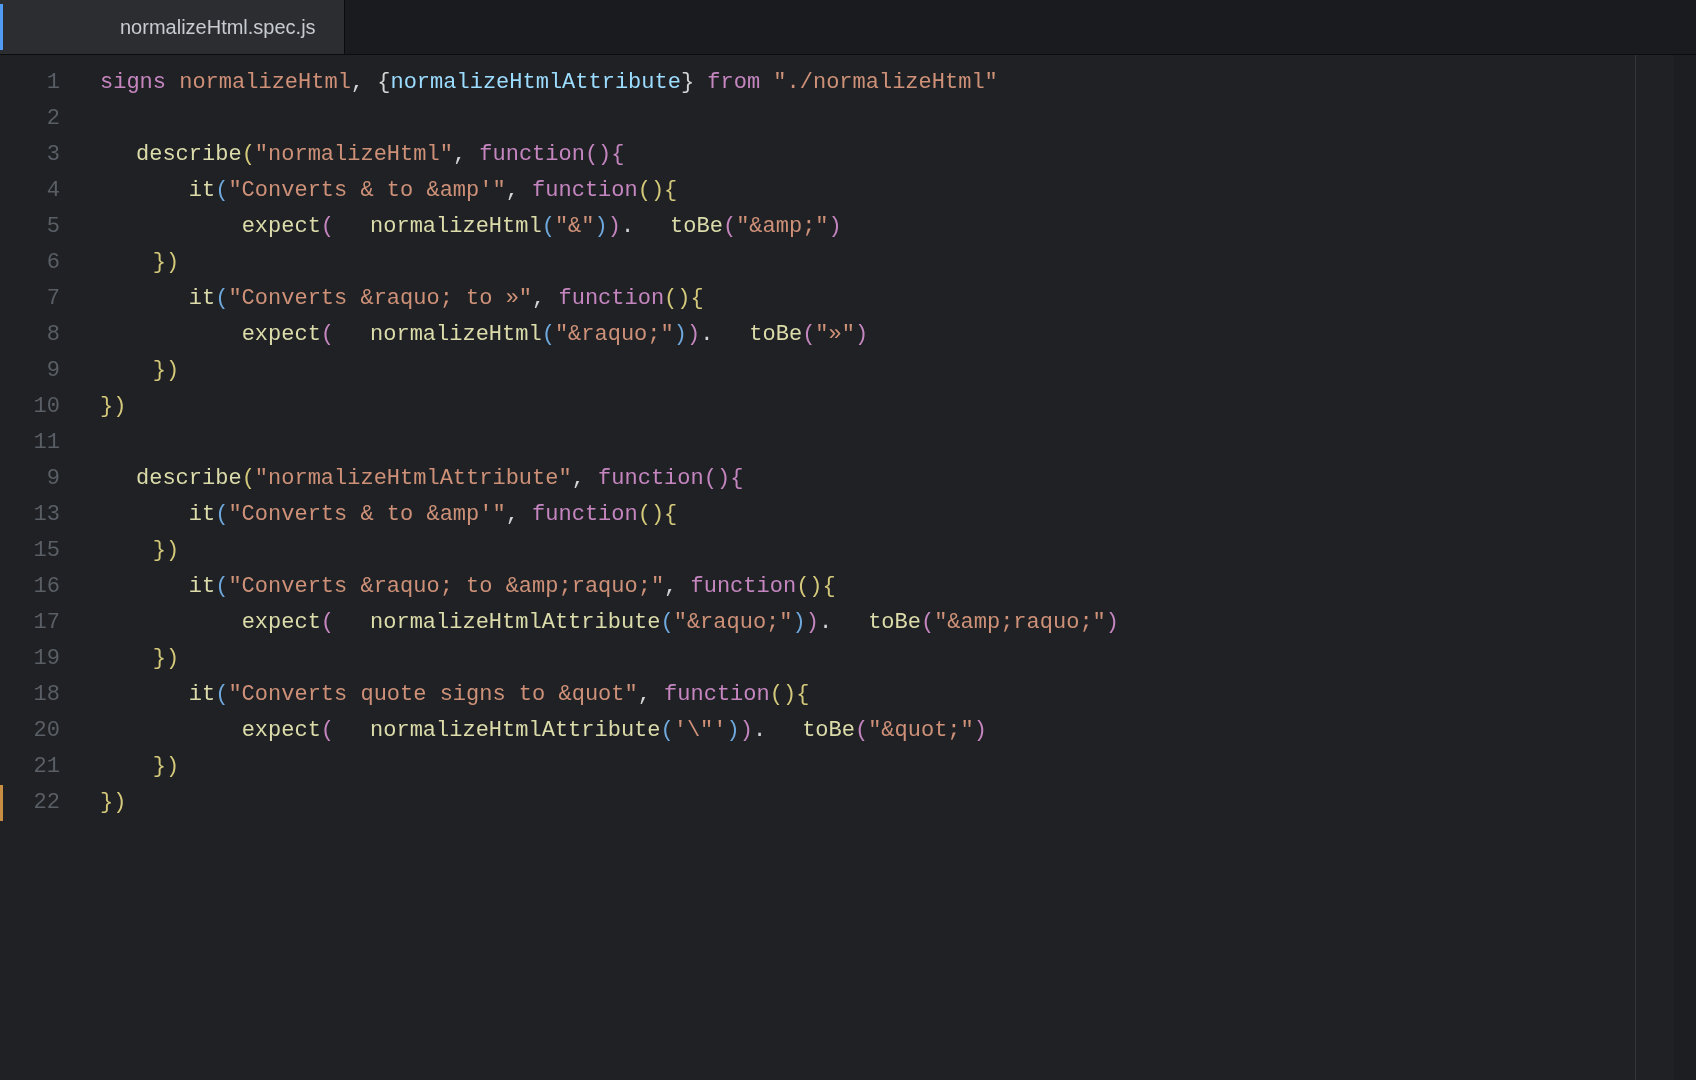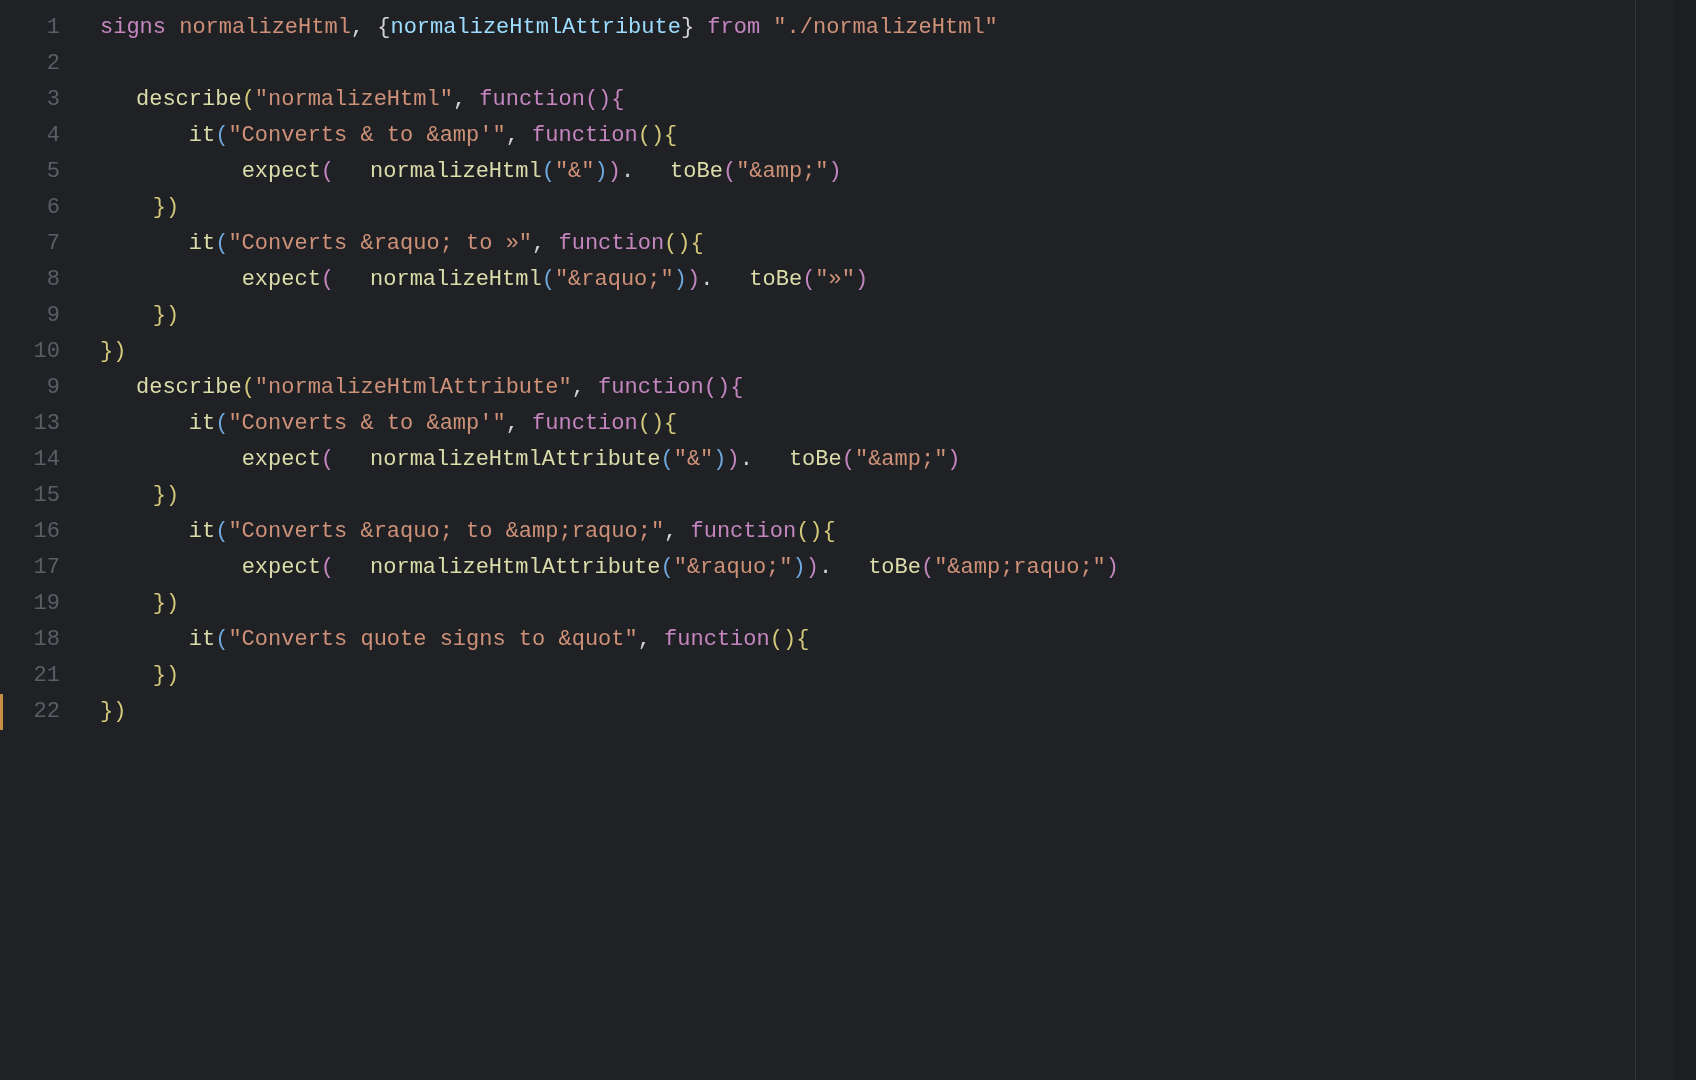--- a/index.html
+++ b/index.html
@@ -161,20 +161,25 @@
     background: var(--scrollbar-thumb);
     border-radius: 2px;
     opacity:0;
   }
 </style>
 </head>
 <body>
 
 <div class="editor">
 
+  <div class="tabbar">
+    <div class="tab">
+      <span>normalizeHtml.spec.js</span>
+    </div>
+  </div>
 
   <div class="editor-body">
     <div class="scroll-area">
 
       <div class="lines">
 
         <div class="line">
           <div class="gutter">1</div>
           <div class="code"><span class="kw">signs </span><span class="id1">normalizeHtml</span><span class="pl">, {</span><span class="id2">normalizeHtmlAttribute</span><span class="pl">} </span><span class="kw">from </span><span class="str">"./normalizeHtml"</span></div>
         </div>
@@ -217,35 +222,35 @@
         <div class="line">
           <div class="gutter">9</div>
           <div class="code">    <span class="p1">})</span></div>
         </div>
 
         <div class="line">
           <div class="gutter">10</div>
           <div class="code"><span class="p1">})</span></div>
         </div>
 
+        <div class="line">
+          <div class="gutter">11</div>
+          <div class="code"></div>
+        </div>
 
         <div class="line">
           <div class="gutter">9</div>
           <div class="code"><span class="fn">describe</span><span class="p1">(</span><span class="str">"normalizeHtmlAttribute"</span><span class="pl">, </span><span class="kw">function</span><span class="p2">()</span><span class="p2">{</span></div>
         </div>
 
         <div class="line">
           <div class="gutter">13</div>
           <div class="code">    <span class="fn">it</span><span class="p3">(</span><span class="str">"Converts &amp; to &amp;amp'"</span><span class="pl">, </span><span class="kw">function</span><span class="p1">()</span><span class="p1">{</span></div>
         </div>
 
-        <div class="line">
-          <div class="gutter">14</div>
-          <div class="code">        <span class="fn">expect</span><span class="p2">(</span><span class="fn">normalizeHtmlAttribute</span><span class="p3">(</span><span class="str">"&amp;"</span><span class="p3">)</span><span class="p2">)</span><span class="pl">.</span><span class="fn">toBe</span><span class="p2">(</span><span class="str">"&amp;amp;"</span><span class="p2">)</span></div>
-        </div>
 
         <div class="line">
           <div class="gutter">15</div>
           <div class="code">    <span class="p1">})</span></div>
         </div>
 
         <div class="line">
           <div class="gutter">16</div>
           <div class="code">    <span class="fn">it</span><span class="p3">(</span><span class="str">"Converts &amp;raquo; to &amp;amp;raquo;"</span><span class="pl">, </span><span class="kw">function</span><span class="p1">()</span><span class="p1">{</span></div>
         </div>
@@ -258,20 +263,24 @@
         <div class="line">
           <div class="gutter">19</div>
           <div class="code">    <span class="p1">})</span></div>
         </div>
 
         <div class="line">
           <div class="gutter">18</div>
           <div class="code">    <span class="fn">it</span><span class="p3">(</span><span class="str">"Converts quote signs to &amp;quot"</span><span class="pl">, </span><span class="kw">function</span><span class="p1">()</span><span class="p1">{</span></div>
         </div>
 
+        <div class="line">
+          <div class="gutter">20</div>
+          <div class="code">        <span class="fn">expect</span><span class="p2">(</span><span class="fn">normalizeHtmlAttribute</span><span class="p3">(</span><span class="str">'\"'</span><span class="p3">)</span><span class="p2">)</span><span class="pl">.</span><span class="fn">toBe</span><span class="p2">(</span><span class="str">"&amp;quot;"</span><span class="p2">)</span></div>
+        </div>
 
         <div class="line">
           <div class="gutter">21</div>
           <div class="code">    <span class="p1">})</span></div>
         </div>
 
         <div class="line mod">
           <div class="gutter">22</div>
           <div class="code"><span class="p1">})</span></div>
         </div>

